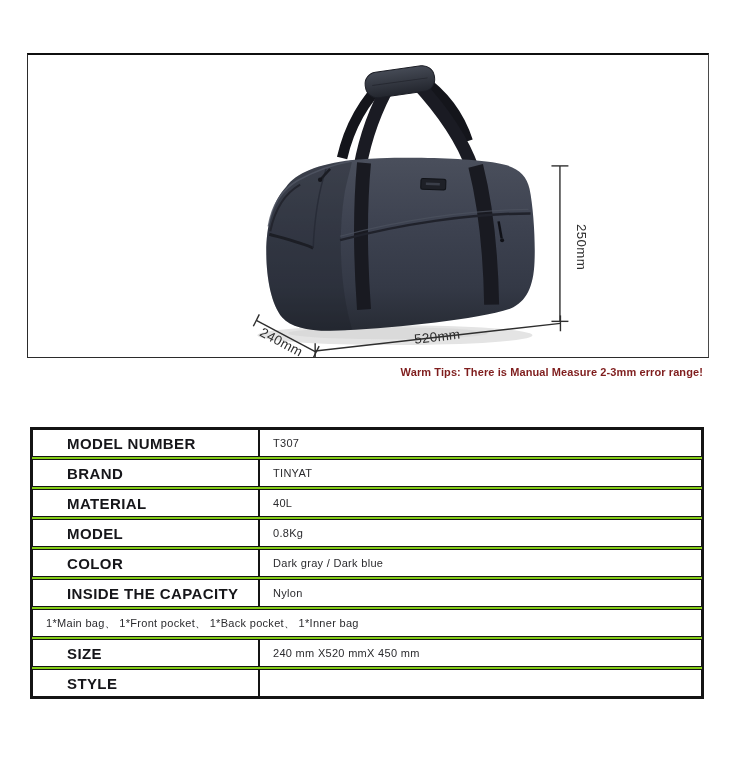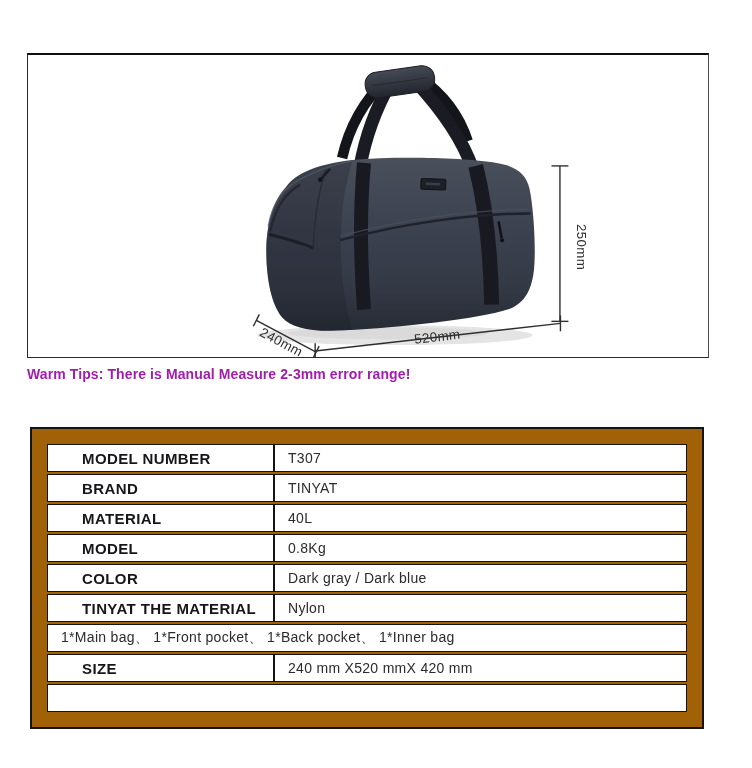--- a/index.html
+++ b/index.html
@@ -22,43 +22,43 @@
   .photo-frame svg { position: absolute; left: 0; top: 0; width: 100%; height: 100%; display: block; }
 
   .dim-text {
     font-family: "Liberation Sans", "DejaVu Sans", sans-serif;
     font-size: 13.5px; fill: #2e2e2e; letter-spacing: 0.3px;
   }
 
   
   .warm-tips {
     position: absolute; left: 27px; top: 366px; width: 676px;
-    text-align: left; font-size: 14px; font-weight: 700; color: #a21caf;
+    text-align: right; font-size: 11px; font-weight: 700; color: #7f1d1d;
     letter-spacing: 0.1px;
   }
 
   
   .spec-table {
     position: absolute; left: 30px; top: 427px; width: 674px;
-    border: 2px solid #141414; background: #a16207; padding: 15px;
+    border: 2px solid #141414; background: #84cc16; padding: 0;
   }
   .spec-row {
     display: flex; align-items: stretch; height: 28px;
     border: 1px solid #141414; margin-bottom: 2px; background: #ffffff;
   }
   .spec-row:last-child { margin-bottom: 0; }
   .spec-label {
     flex: 0 0 227px; display: flex; align-items: center;
     padding-left: 34px; border-right: 2.5px solid #141414;
     font-size: 15px; font-weight: 700; color: #16161a; letter-spacing: 0.4px;
     white-space: nowrap;
   }
   .spec-value {
     flex: 1 1 auto; display: flex; align-items: center;
-    padding-left: 13px; font-size: 14px; color: #2b2b2e; letter-spacing: 0.3px;
+    padding-left: 13px; font-size: 11px; color: #2b2b2e; letter-spacing: 0.3px;
     white-space: nowrap; overflow: hidden;
   }
 </style>
 </head>
 <body>
 
 <div>
 
   <div class="photo-frame">
     <svg viewBox="27 53 682 305" preserveAspectRatio="none">
@@ -170,27 +170,28 @@
     </div>
     <div class="spec-row">
       <div class="spec-label">MODEL</div>
       <div class="spec-value">0.8Kg</div>
     </div>
     <div class="spec-row">
       <div class="spec-label">COLOR</div>
       <div class="spec-value">Dark gray / Dark blue</div>
     </div>
     <div class="spec-row">
-      <div class="spec-label">TINYAT THE MATERIAL</div>
+      <div class="spec-label">INSIDE THE CAPACITY</div>
       <div class="spec-value">Nylon</div>
     </div>
     <div class="spec-row">
       <div class="spec-value">1*Main bag、 1*Front pocket、 1*Back pocket、 1*Inner bag</div>
     </div>
     <div class="spec-row">
       <div class="spec-label">SIZE</div>
-      <div class="spec-value">240 mm  X520 mmX  420 mm</div>
+      <div class="spec-value">240 mm  X520 mmX  450 mm</div>
     </div>
     <div class="spec-row">
+      <div class="spec-label">STYLE</div>
     </div>
   </div>
 
 </div>
 
 </body></html>

